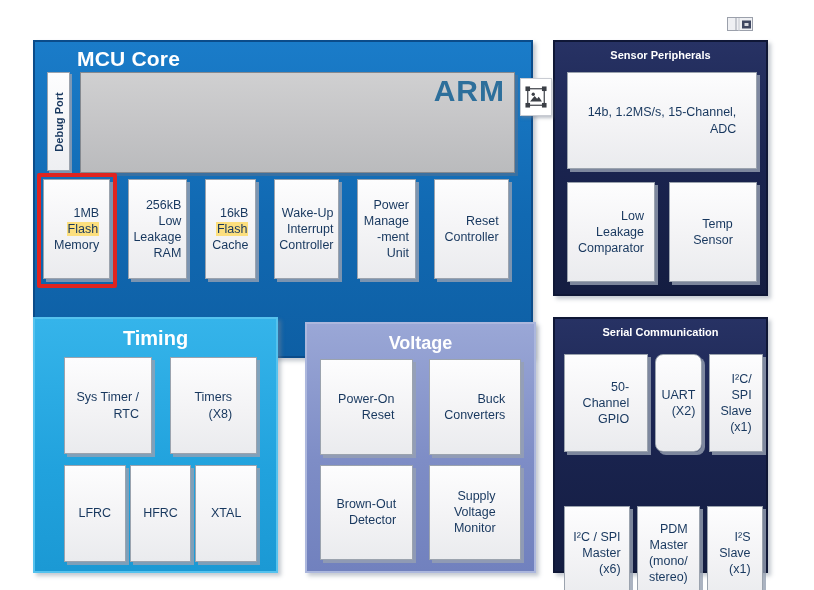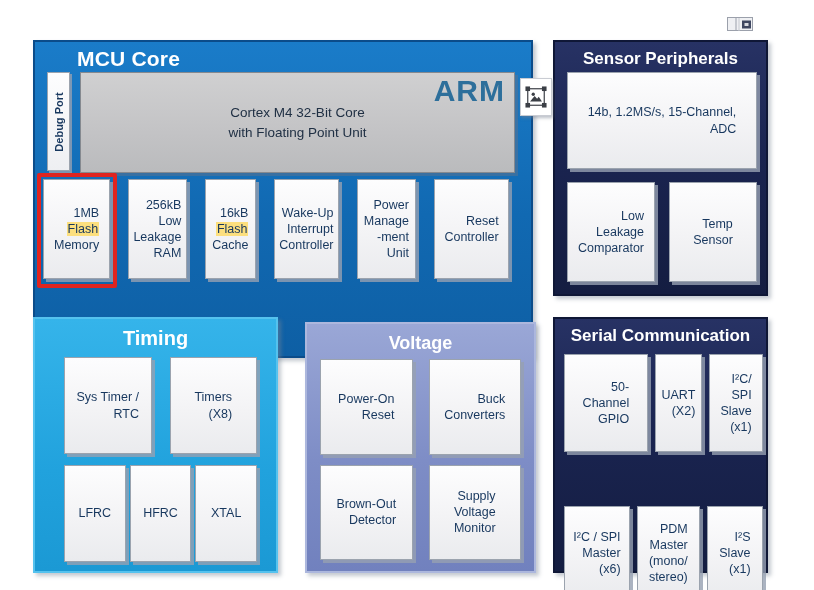--- a/index.html
+++ b/index.html
@@ -17,21 +17,21 @@
   .serial{left:553px;top:317px;width:215px;height:256px;}
   .timing{left:33px;top:317px;width:245px;height:256px;
     background:linear-gradient(180deg,#35B4EA 0%,#21A2DD 60%,#1B99D4 100%);
     border:2px solid #55C2EE;}
   .voltage{left:305px;top:322px;width:231px;height:251px;
     background:linear-gradient(180deg,#9AA7D6 0%,#7E8DC6 55%,#7181BE 100%);
     border:2px solid #ACB7DD;}
 
   .mcu-title{position:absolute;top:5px;left:42px;font-size:21px;font-weight:bold;color:#fff;letter-spacing:0.2px;}
   .center-title{position:absolute;top:7px;left:0;right:0;text-align:center;font-weight:bold;color:#fff;}
-  .t17{font-size:17px;}
+  .t17{font-size:11px;}
   .t18{font-size:18px;top:9px;}
   .t20{font-size:20px;top:8px;}
 
   .chip{
     position:relative;box-sizing:border-box;
     background:linear-gradient(180deg,#FDFDFE 0%,#F3F3F5 55%,#EAEBEE 100%);
     border:1px solid #9BA3AE;
     box-shadow:3px 3px 0 rgba(150,160,178,0.8);
     display:flex;align-items:center;justify-content:center;
     text-align:right;color:#17375E;font-size:12.5px;line-height:1.3;
@@ -81,22 +81,20 @@
 
 <section class="block mcu">
   <div class="mcu-title">MCU Core</div>
 
   <div class="debug-port">
     <span>Debug Port</span>
   </div>
 
   <div class="cpu-box">
     <div class="arm-logo">ARM</div>
-    <div class="ml">Cortex M4 32-Bit Core
-with Floating Point Unit</div>
   </div>
 
   <div class="mcu-chips">
     <div class="chip" style="flex:75 0 0;">
       <div class="red-frame"></div>
       <div>
         <span>1MB</span><br>
         <span class="hl">Flash</span><br>
         <span>Memory</span>
       </div>
@@ -222,21 +220,21 @@
 </section>
 
 <section class="block navy serial">
   <div class="center-title t17">Serial Communication</div>
   <div class="serial-row1">
     <div class="chip" style="flex:85 0 0;">
       <span class="ml">50-
 Channel
 GPIO</span>
     </div>
-    <div class="chip" style="flex:47 0 0;">
+    <div class="chip" style="flex:47 0 0;border-radius:8px;">
       <span class="ml">UART
 (X2)</span>
     </div>
     <div class="chip" style="flex:54 0 0;">
       <span class="ml">I²C/
 SPI
 Slave
 (x1)</span>
     </div>
   </div>

